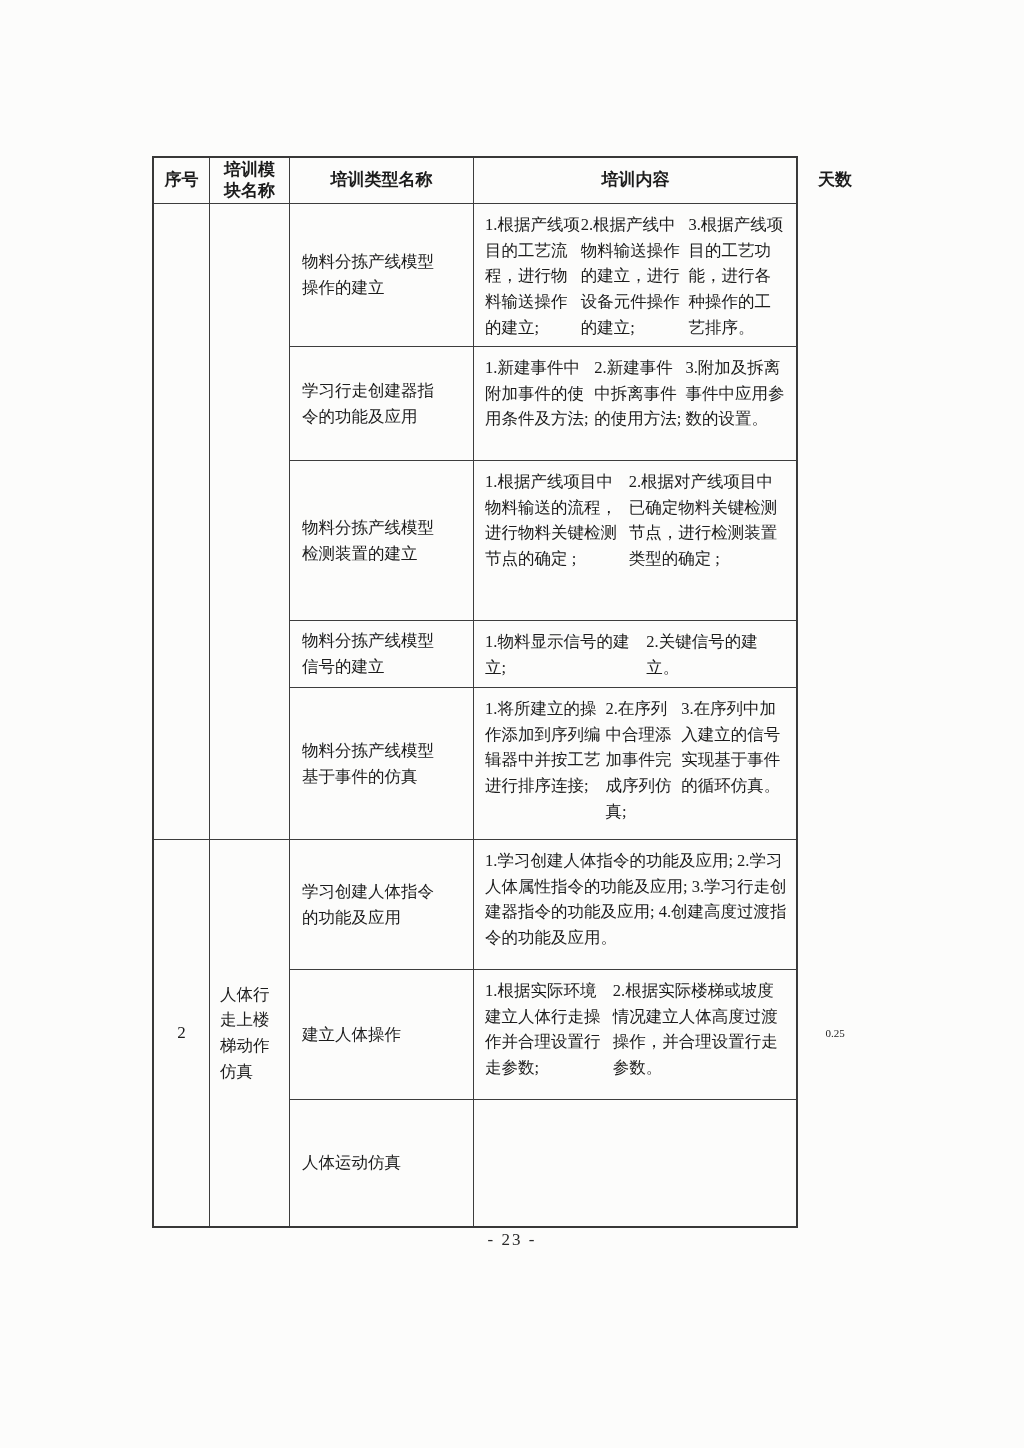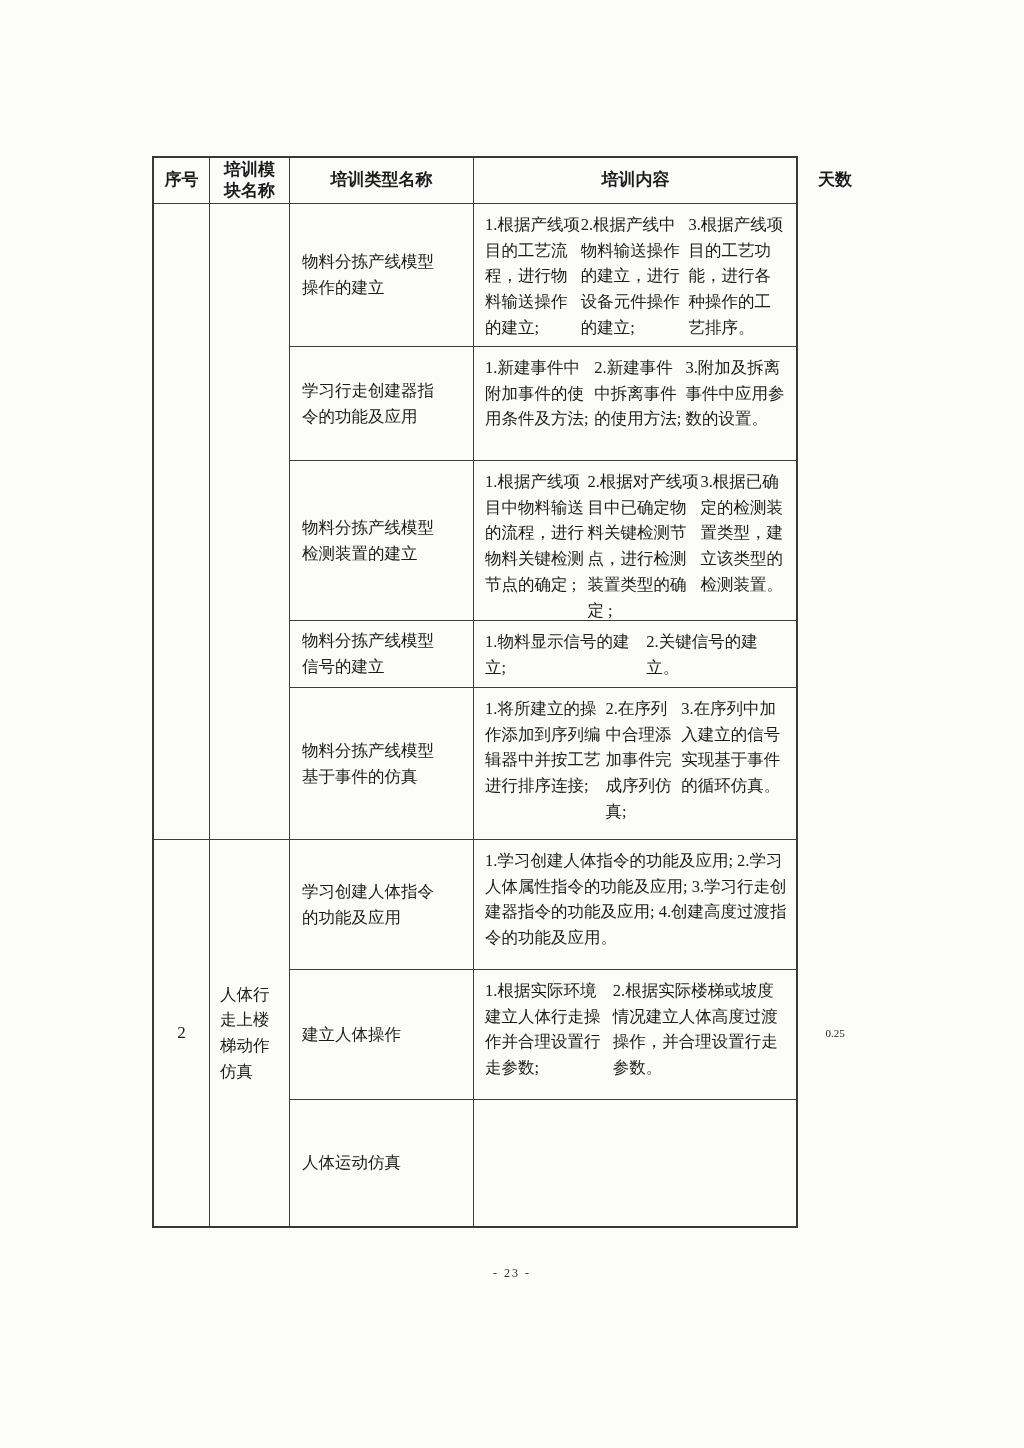--- a/index.html
+++ b/index.html
@@ -83,23 +83,23 @@
     display:flex;flex-direction:row;justify-content:center;
     padding:8px 10px 8px 11px;
     line-height:1.56;
     border-bottom:1px solid #3d3d3d;
   }
   .bb-none{border-bottom:none;}
   .content-line{margin:0;}
   .page-number{
     position:absolute;
     left:0;right:0;
-    top:1266px;
+    top:1230px;
     text-align:center;
-    font-size:12px;
+    font-size:17px;
     letter-spacing:2px;
     color:#2a2a2a;
   }
 </style>
 </head>
 <body>
 
 <div class="page">
 
   <div class="doc-table">
@@ -127,21 +127,20 @@
       <div class="cell content-cell" style="grid-row:2">
         <p class="content-line">1.新建事件中附加事件的使用条件及方法;</p>
         <p class="content-line">2.新建事件中拆离事件的使用方法;</p>
         <p class="content-line">3.附加及拆离事件中应用参数的设置。</p>
       </div>
 
       <div class="cell type-cell" style="grid-row:3">物料分拣产线模型检测装置的建立</div>
       <div class="cell content-cell" style="grid-row:3">
         <p class="content-line">1.根据产线项目中物料输送的流程，进行物料关键检测节点的确定 ;</p>
         <p class="content-line">2.根据对产线项目中已确定物料关键检测节点，进行检测装置类型的确定 ;</p>
-        <p class="content-line">3.根据已确定的检测装置类型，建立该类型的检测装置。</p>
       </div>
 
       <div class="cell type-cell" style="grid-row:4">物料分拣产线模型信号的建立</div>
       <div class="cell content-cell" style="grid-row:4">
         <p class="content-line">1.物料显示信号的建立;</p>
         <p class="content-line">2.关键信号的建立。</p>
       </div>
 
       <div class="cell type-cell bb-none" style="grid-row:5">物料分拣产线模型基于事件的仿真</div>
       <div class="cell content-cell bb-none" style="grid-row:5">

